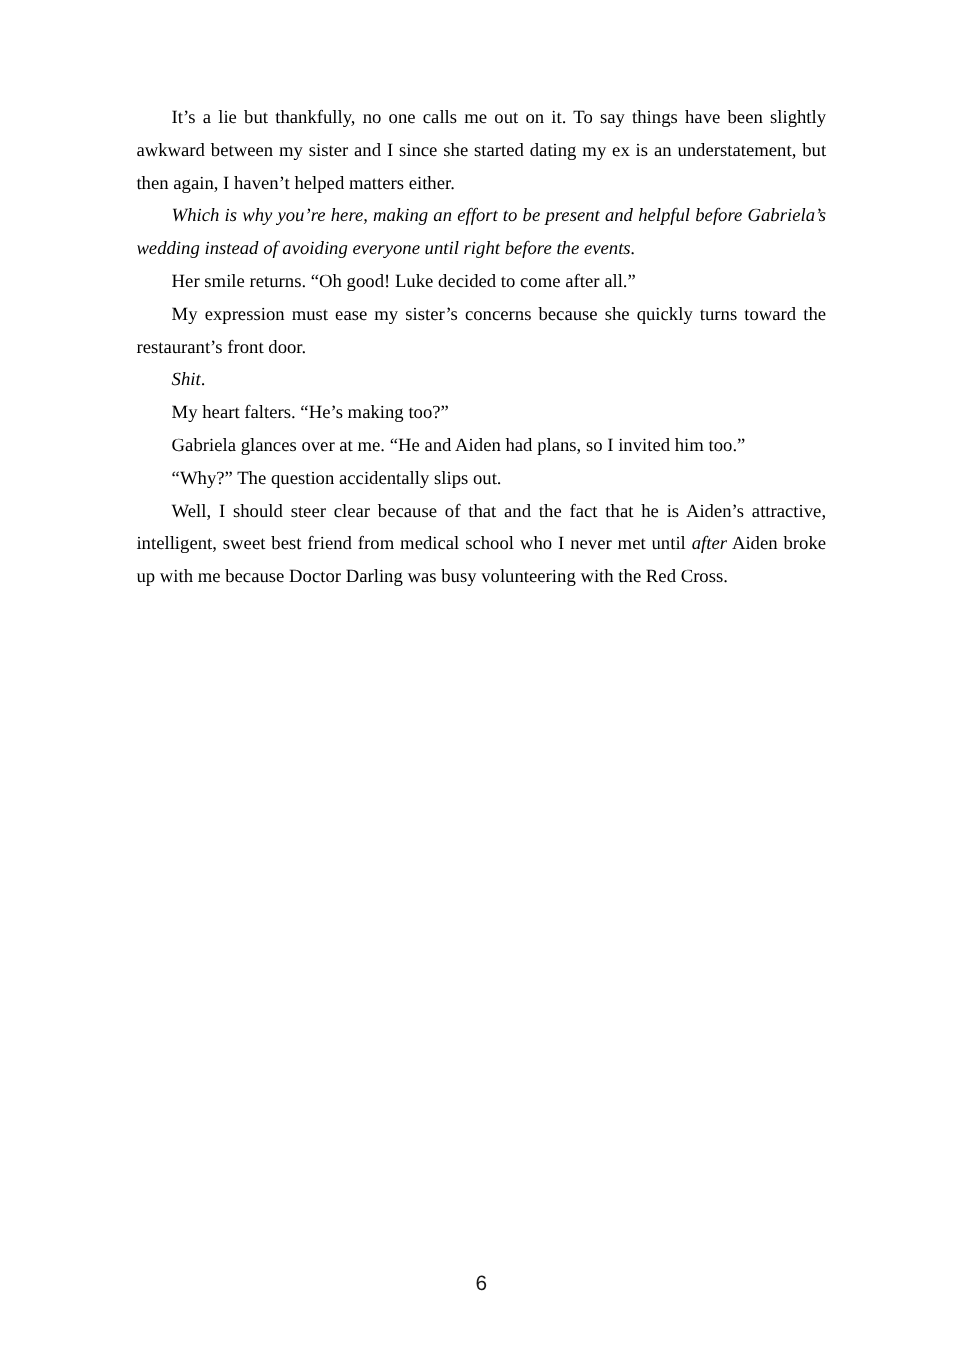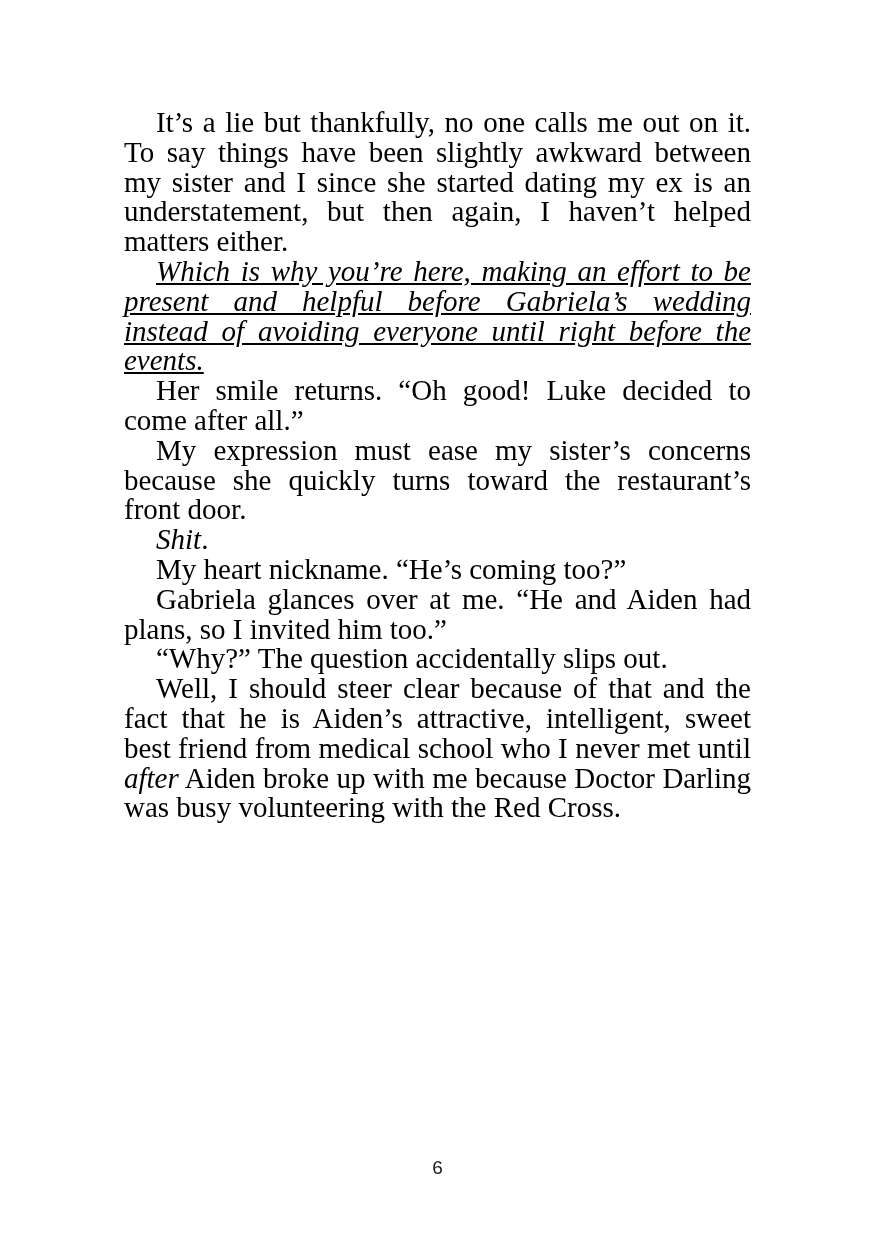--- a/index.html
+++ b/index.html
@@ -15,43 +15,42 @@
     height: 1239px;
     margin: 0 auto;
     background: #ffffff;
     overflow: hidden;
     box-sizing: border-box;
   }
 
   .text-block {
     position: absolute;
     left: 124px;
-    top: 108px;
+    top: 92px;
     width: 627px;
     font-family: "Liberation Serif", "DejaVu Serif", serif;
-    font-size: 29px;
+    font-size: 17px;
     line-height: 29.8px;
     color: #000000;
     text-align: justify;
     text-justify: inter-word;
     -webkit-font-smoothing: antialiased;
     hyphens: none;
   }
 
   .text-block p {
     margin: 0;
     padding: 0;
     text-indent: 32px;
     text-align: justify;
   }
 
   
   .text-block p.italic-para {
     font-style: italic;
-    text-decoration: underline;
   }
 
   .text-block em,
   .text-block i {
     font-style: italic;
   }
 
   .roman {
     font-style: normal;
   }
@@ -79,21 +78,21 @@
 
     <p class="italic-para">Which is why you’re here, making an effort to be present and helpful before Gabriela’s wedding instead of avoiding everyone until right before the events.</p>
 
     <p>Her smile returns. “Oh good! Luke decided to come after all.”</p>
 
     <p>My expression must ease my sister’s concerns because she quickly turns toward the restaurant’s front door.</p>
 
 
     <p><em>Shit</em><span class="roman">.</span></p>
 
-    <p>My heart nickname. “He’s coming too?”</p>
+    <p>My heart falters. “He’s making too?”</p>
 
     <p>Gabriela glances over at me. “He and Aiden had plans, so I invited him too.”</p>
 
     <p>“Why?” The question accidentally slips out.</p>
 
 
     <p><span>Well, I should steer clear because of that and the fact that he is Aiden’s attractive, intelligent, sweet best friend from medical school who I never met until </span><em>after</em><span> Aiden broke up with me because Doctor Darling was busy volunteering with the Red Cross.</span></p>
 
 
 

